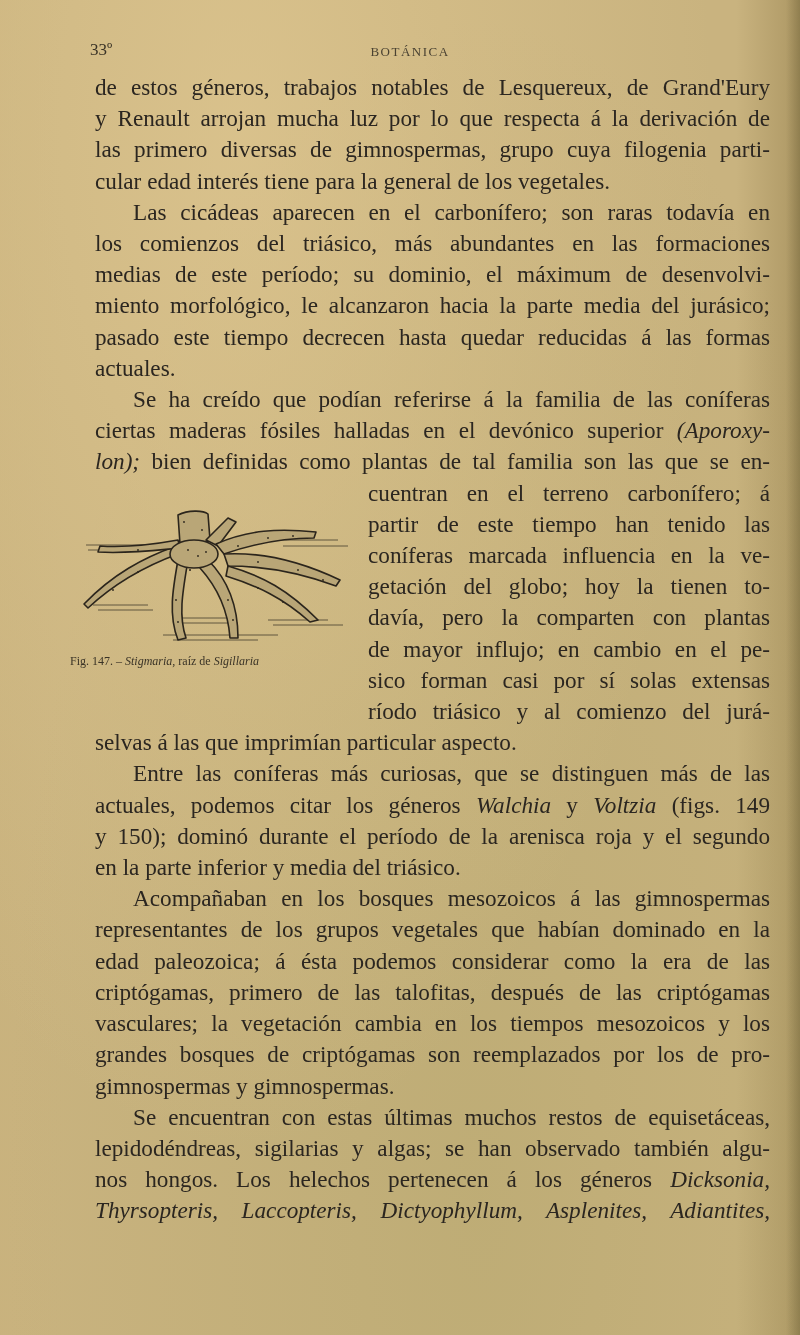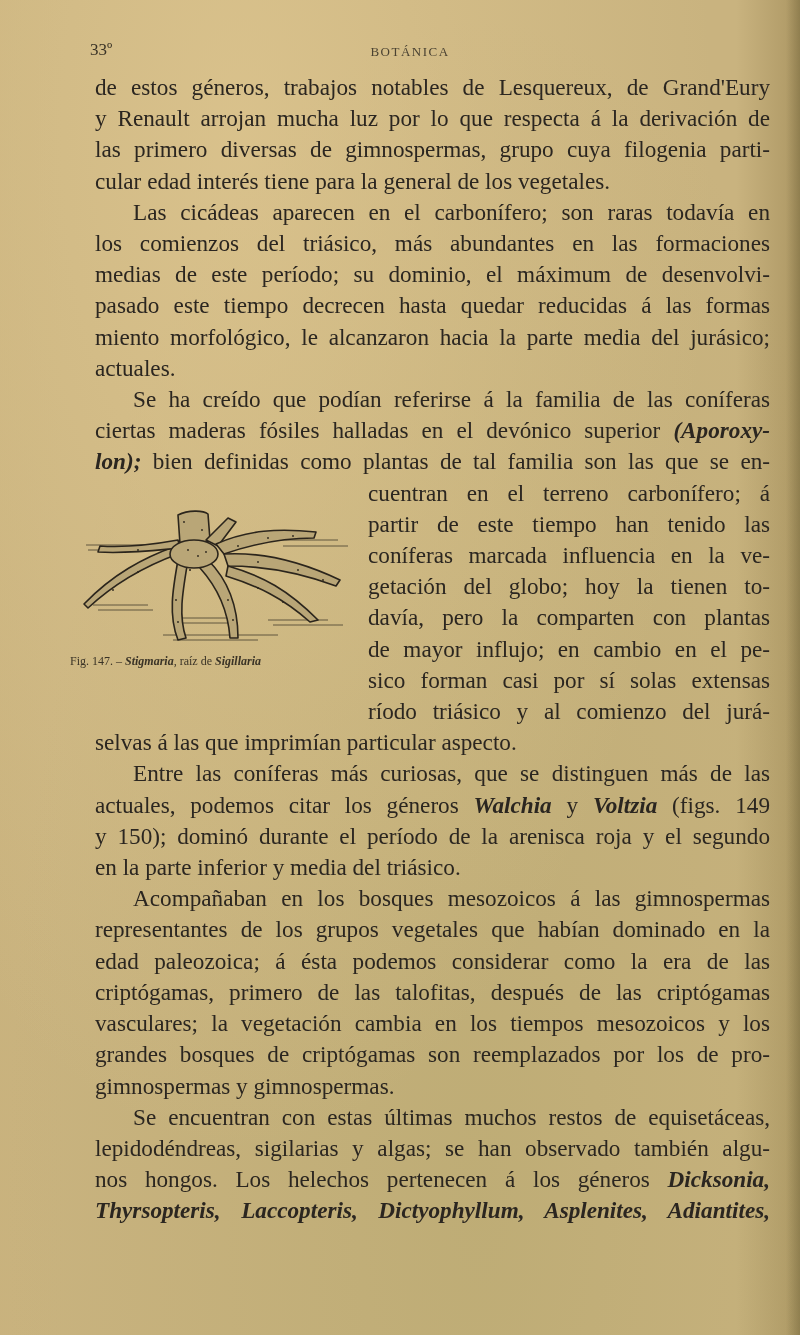--- a/index.html
+++ b/index.html
@@ -28,21 +28,21 @@
     position: absolute; left: 66px; top: 72px; width: 704px;
     font-family: "Liberation Serif", serif;
     font-size: 23.2px; line-height: 31.2px;
     text-align: justify;
     color: #2b2620;
   }
   .body p { margin: 0; }
   .line { display: block; text-align: justify; text-align-last: justify; white-space: nowrap; margin-left: 29px; }
   .line.last { text-align-last: left; }
   .line.inset { margin-left: 302px; }
-  em { font-style: italic; font-weight: bold; }
+  em { font-style: italic; }
   .figure {
     position: absolute; left: 78px; top: 510px; width: 282px; height: 134px;
   }
   .figure svg { width: 100%; height: 100%; }
   .fig-caption {
     position: absolute; left: 70px; top: 654px; width: 300px;
     font-family: "Liberation Serif", serif; font-size: 12px; color: #3a3326; white-space: nowrap;
   }
   .spine-shadow {
     position: absolute; right: 0; top: 0; width: 14px; height: 1335px;
@@ -65,22 +65,22 @@
       <span class="line">de estos géneros, trabajos notables de Lesquereux, de Grand'Eury</span>
       <span class="line">y Renault arrojan mucha luz por lo que respecta á la derivación de</span>
       <span class="line">las primero diversas de gimnospermas, grupo cuya filogenia parti-</span>
       <span class="line last">cular edad interés tiene para la general de los vegetales.</span>
     </p>
 
     <p>
       <span class="line" style="padding-left:38px">Las cicádeas aparecen en el carbonífero; son raras todavía en</span>
       <span class="line">los comienzos del triásico, más abundantes en las formaciones</span>
       <span class="line">medias de este período; su dominio, el máximum de desenvolvi-</span>
+      <span class="line">miento morfológico, le alcanzaron hacia la parte media del jurásico;</span>
       <span class="line">pasado este tiempo decrecen hasta quedar reducidas á las formas</span>
-      <span class="line">miento morfológico, le alcanzaron hacia la parte media del jurásico;</span>
       <span class="line last">actuales.</span>
     </p>
 
     <p>
       <span class="line" style="padding-left:38px">Se ha creído que podían referirse á la familia de las coníferas</span>
       <span class="line"><span>ciertas maderas fósiles halladas en el devónico superior </span><em>(Aporoxy-</em></span>
       <span class="line"><em>lon);</em> <span>bien definidas como plantas de tal familia son las que se en-</span></span>
       <span class="line inset">cuentran en el terreno carbonífero; á</span>
       <span class="line inset">partir de este tiempo han tenido las</span>
       <span class="line inset">coníferas marcada influencia en la ve-</span>

